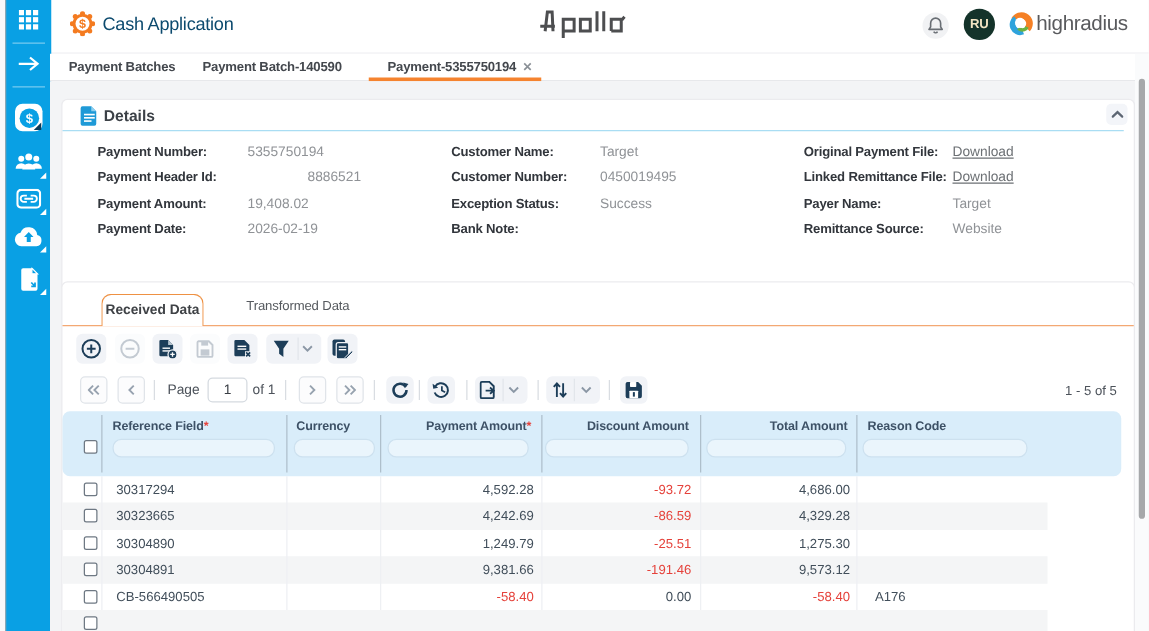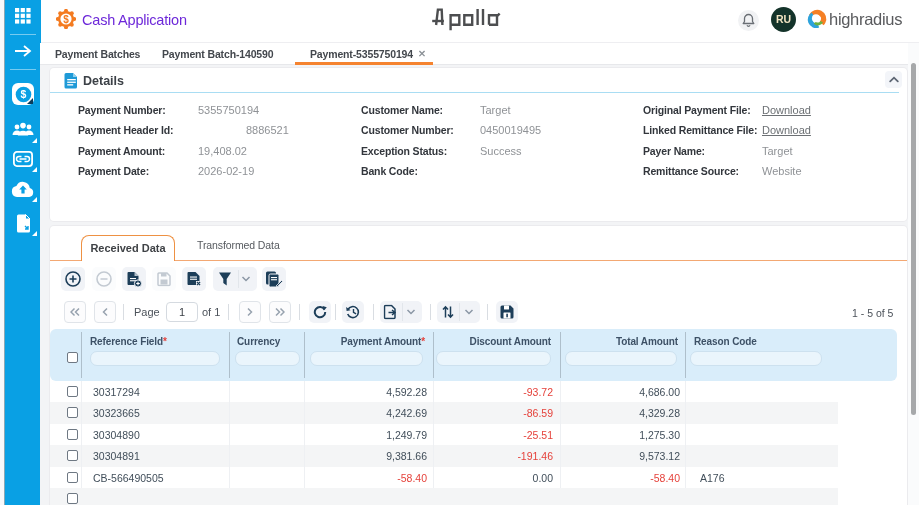--- a/index.html
+++ b/index.html
@@ -6,45 +6,45 @@
   html,body { width:919px; height:505px; overflow:hidden; }
   body { font-family:"Liberation Sans",sans-serif; background:#f7f8fa; position:relative; }
   .abs { position:absolute; }
 
   
   #side { left:4px; top:0; width:37px; height:505px; background:#09a0e4; border-left:1px solid #88a7b5; }
   .sep { position:absolute; left:5px; width:26px; height:1px; background:rgba(255,255,255,.45); }
 
   
   #topbar { left:40px; top:0; width:879px; height:43px; background:#fff; border-bottom:1px solid #eeeef1; }
-  #appname { position:absolute; left:42px; top:12px; font-size:14.5px; color:#6d28d9; letter-spacing:-0.2px; }
+  #appname { position:absolute; left:42px; top:12px; font-size:14.5px; color:#0c4a6e; letter-spacing:-0.2px; }
   #bell { position:absolute; left:698px; top:10px; width:21px; height:21px; border-radius:50%; background:#f1f2f4; }
   #avatar { position:absolute; left:731px; top:7px; width:25px; height:25px; border-radius:50%; background:#14332a; color:#f2e4c2; font-size:10.5px; font-weight:bold; text-align:center; line-height:25px; }
   #hrtext { position:absolute; left:789px; top:10px; font-size:16.5px; color:#595a5d; letter-spacing:-0.3px; }
 
   
   #tabsrow { left:40px; top:43px; width:879px; height:22px; background:#fff; border-bottom:1px solid #e7e8eb; }
   .ttab { position:absolute; top:5px; font-size:10.5px; font-weight:bold; color:#43474d; letter-spacing:-0.15px; }
   #tabline { position:absolute; left:255px; top:19px; width:138px; height:3px; background:#f5832f; }
 
   
   #content { left:40px; top:65px; width:879px; height:440px; background:#f3f4f6; }
 
   
-  #dcard { left:10px; top:3px; width:857px; height:153px; background:#fff; border-radius:4px; box-shadow:0 0 0 1px #ebebee;text-align:center; }
+  #dcard { left:10px; top:15px; width:857px; height:153px; background:#fff; border-radius:4px; box-shadow:0 0 0 1px #ebebee;text-align:center; }
   #dtitle { position:absolute; left:33px; top:6px; font-size:12.5px; font-weight:bold; color:#3c4147; }
   #dline { position:absolute; left:0; top:24px; width:849px; height:1px; background:#a9ddf3; }
   #dchev { position:absolute; left:835px; top:3px; width:17px; height:17px; background:#f3f5f9; border-radius:4px; }
   .lab { position:absolute; font-size:10.5px; font-weight:bold; color:#32363c; letter-spacing:-0.15px; white-space:nowrap; }
   .val { position:absolute; font-size:11px; color:#8f9296; white-space:nowrap; }
   .dl  { text-decoration:underline; color:#6c7074; }
 
   
   #gcard { left:10px; top:161px; width:857px; height:279px; background:#fff; border-radius:4px 4px 0 0; box-shadow:0 0 0 1px #ebebee; }
-  #tabRec { position:absolute; left:31px; top:9px; width:94px; height:26px; background:#fff; border:1px solid #ee9143; border-bottom:none; border-radius:8px 8px 0 0; font-size:11px; font-weight:bold; color:#3f4246; text-align:center; line-height:25px; z-index:2; }
+  #tabRec { position:absolute; left:31px; top:9px; width:82px; height:26px; background:#fff; border:1px solid #ee9143; border-bottom:none; border-radius:8px 8px 0 0; font-size:11px; font-weight:bold; color:#3f4246; text-align:center; line-height:25px; z-index:2; }
   #tabTra { position:absolute; left:147px; top:13px; font-size:10.5px; color:#565a5f; letter-spacing:-0.1px; }
   #oline { position:absolute; left:0; top:33.5px; width:857px; height:1.3px; background:#f3a873; }
 
   .tbtn { position:absolute; top:41px; width:24px; height:24px; background:#f1f3f7; border-radius:5px; }
   .tbtn svg { position:absolute; left:50%; top:50%; transform:translate(-50%,-50%); }
   #sumtext { position:absolute; left:242px; top:49px; font-size:10px; color:#4a4f55; letter-spacing:-0.2px; white-space:nowrap; }
   #sumtext b { color:#2f3338; }
 
   .pbtn { position:absolute; top:75px; width:22px; height:22px; background:#fcfcfd; border:1px solid #e0e4e9; border-radius:4px; }
   .pbtn svg, .cbtn svg { position:absolute; left:50%; top:50%; transform:translate(-50%,-50%); }
@@ -218,21 +218,21 @@
       <div class="val" style="left:148px;top:77px;">19,408.02</div>
     <div class="lab" style="left:28px;top:97px;">Payment Date:</div>
       <div class="val" style="left:148px;top:97px;">2026-02-19</div>
 
     <div class="lab" style="left:311px;top:36px;">Customer Name:</div>
       <div class="val" style="left:430px;top:36px;">Target</div>
     <div class="lab" style="left:311px;top:56px;">Customer Number:</div>
       <div class="val" style="left:430px;top:56px;">0450019495</div>
     <div class="lab" style="left:311px;top:77px;">Exception Status:</div>
       <div class="val" style="left:430px;top:77px;">Success</div>
-    <div class="lab" style="left:311px;top:97px;">Bank Code:</div>
+    <div class="lab" style="left:311px;top:97px;">Bank Note:</div>
 
     <div class="lab" style="left:593px;top:36px;">Original Payment File:</div>
       <div class="val dl" style="left:712px;top:36px;">Download</div>
     <div class="lab" style="left:593px;top:56px;">Linked Remittance File:</div>
       <div class="val dl" style="left:712px;top:56px;">Download</div>
     <div class="lab" style="left:593px;top:77px;">Payer Name:</div>
       <div class="val" style="left:712px;top:77px;">Target</div>
     <div class="lab" style="left:593px;top:97px;">Remittance Source:</div>
       <div class="val" style="left:712px;top:97px;">Website</div>
   </div>

